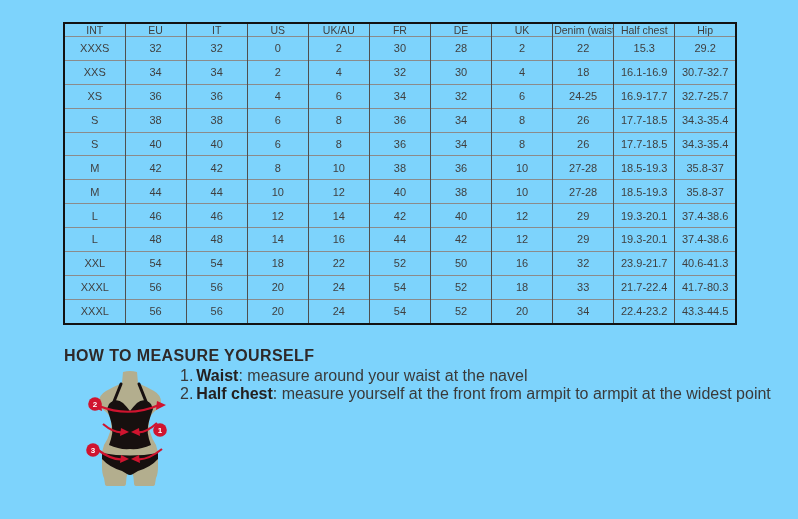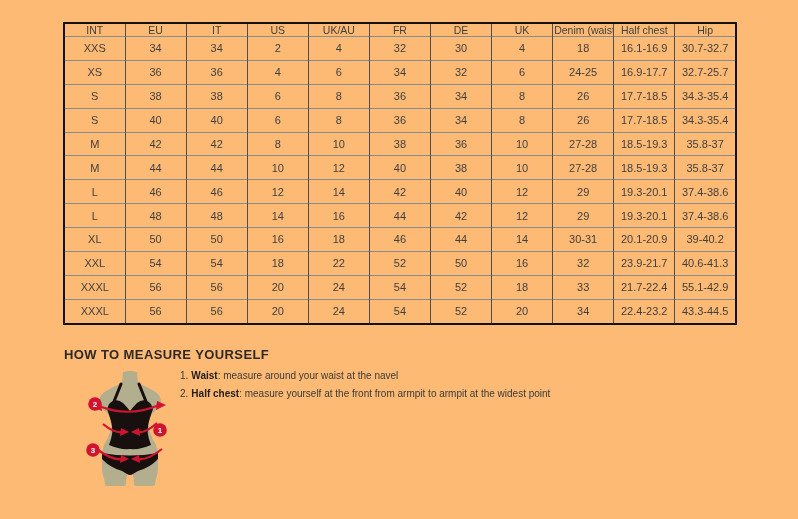--- a/index.html
+++ b/index.html
@@ -6,21 +6,21 @@
     --accent-red:#d0142f;
     --skin:#b3ae8e;
     --suit:#17100f;
   }
   *{box-sizing:border-box;margin:0;padding:0;}
   html,body{background:#ffffff;}
   body{font-family:"Liberation Sans", sans-serif;}
   .page{
     position:relative;
     width:798px;height:519px;
-    background:#fdba74;
+    background:#7dd3fc;
     overflow:hidden;
   }
   
   table.size-table{
     position:absolute;left:63px;top:22px;
     width:674px;height:303px;
     border-collapse:collapse;
     table-layout:fixed;
     border:2px solid #121212;
   }
@@ -34,34 +34,34 @@
     overflow:hidden;
     font-weight:400;
     padding:0 1px;
   }
   table.size-table th{font-size:10.5px;}
   table.size-table th:first-child, table.size-table td:first-child{border-left:none;}
   table.size-table thead th{border-top:none;}
   
   .howto-title{
     position:absolute;left:64px;top:347px;
-    font-size:13px;font-weight:700;
+    font-size:16px;font-weight:700;
     letter-spacing:0.4px;
     color:#2e2929;
   }
   .figure-svg{
     position:absolute;left:75px;top:370px;
     width:110px;height:130px;
   }
   .steps{
     position:absolute;left:180px;top:370px;
     width:440px;
   }
   .step{
-    font-size:10px;line-height:11px;
+    font-size:16px;line-height:11px;
     color:#3a3a3a;
     margin-bottom:7px;
     white-space:nowrap;
   }
   .step-num{margin-right:3px;}
   .step-label{font-weight:700;color:#242020;}
   .badge-num{
     font-family:"Liberation Sans", sans-serif;
     font-size:8px;font-weight:700;fill:#ffffff;
   }
@@ -82,20 +82,33 @@
           <th>FR</th>
           <th>DE</th>
           <th>UK</th>
           <th>Denim (waist)</th>
           <th>Half chest</th>
           <th>Hip</th>
         </tr>
     </thead>
     <tbody>
         <tr>
+          <td>XXXS</td>
+          <td>32</td>
+          <td>32</td>
+          <td>0</td>
+          <td>2</td>
+          <td>30</td>
+          <td>28</td>
+          <td>2</td>
+          <td>22</td>
+          <td>15.3</td>
+          <td>29.2</td>
+        </tr>
+        <tr>
           <td>XXS</td>
           <td>34</td>
           <td>34</td>
           <td>2</td>
           <td>4</td>
           <td>32</td>
           <td>30</td>
           <td>4</td>
           <td>18</td>
           <td>16.1-16.9</td>
@@ -186,33 +199,20 @@
           <td>14</td>
           <td>16</td>
           <td>44</td>
           <td>42</td>
           <td>12</td>
           <td>29</td>
           <td>19.3-20.1</td>
           <td>37.4-38.6</td>
         </tr>
         <tr>
-          <td>XL</td>
-          <td>50</td>
-          <td>50</td>
-          <td>16</td>
-          <td>18</td>
-          <td>46</td>
-          <td>44</td>
-          <td>14</td>
-          <td>30-31</td>
-          <td>20.1-20.9</td>
-          <td>39-40.2</td>
-        </tr>
-        <tr>
           <td>XXL</td>
           <td>54</td>
           <td>54</td>
           <td>18</td>
           <td>22</td>
           <td>52</td>
           <td>50</td>
           <td>16</td>
           <td>32</td>
           <td>23.9-21.7</td>
@@ -222,21 +222,21 @@
           <td>XXXL</td>
           <td>56</td>
           <td>56</td>
           <td>20</td>
           <td>24</td>
           <td>54</td>
           <td>52</td>
           <td>18</td>
           <td>33</td>
           <td>21.7-22.4</td>
-          <td>55.1-42.9</td>
+          <td>41.7-80.3</td>
         </tr>
         <tr>
           <td>XXXL</td>
           <td>56</td>
           <td>56</td>
           <td>20</td>
           <td>24</td>
           <td>54</td>
           <td>52</td>
           <td>20</td>

